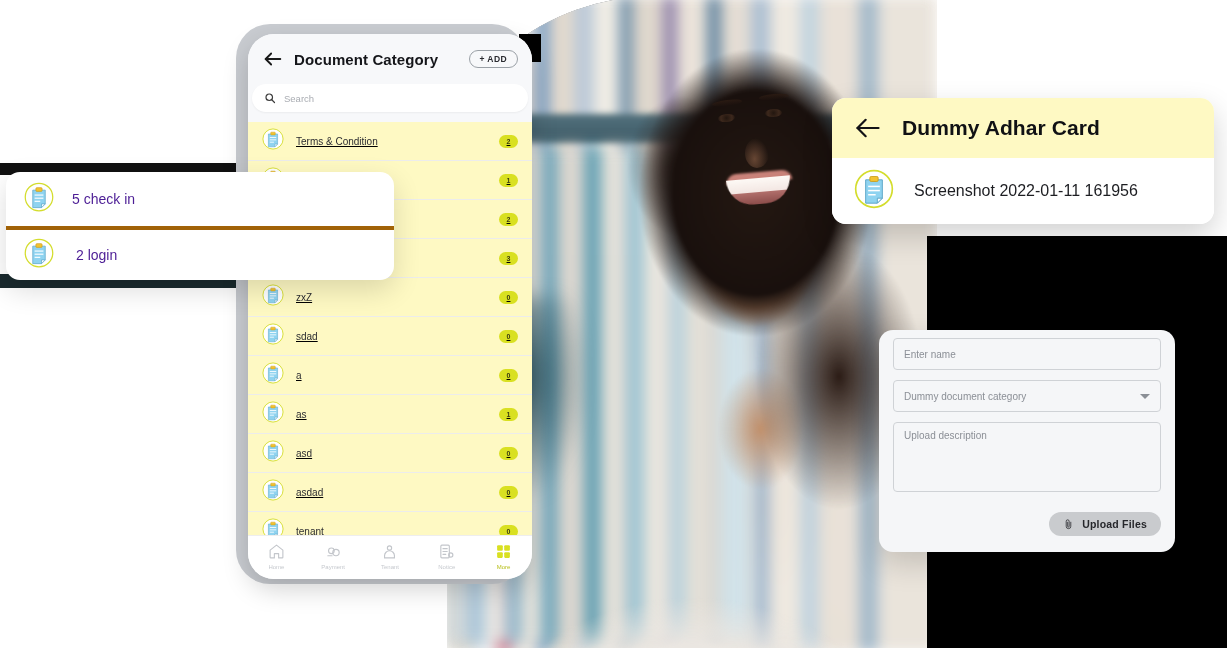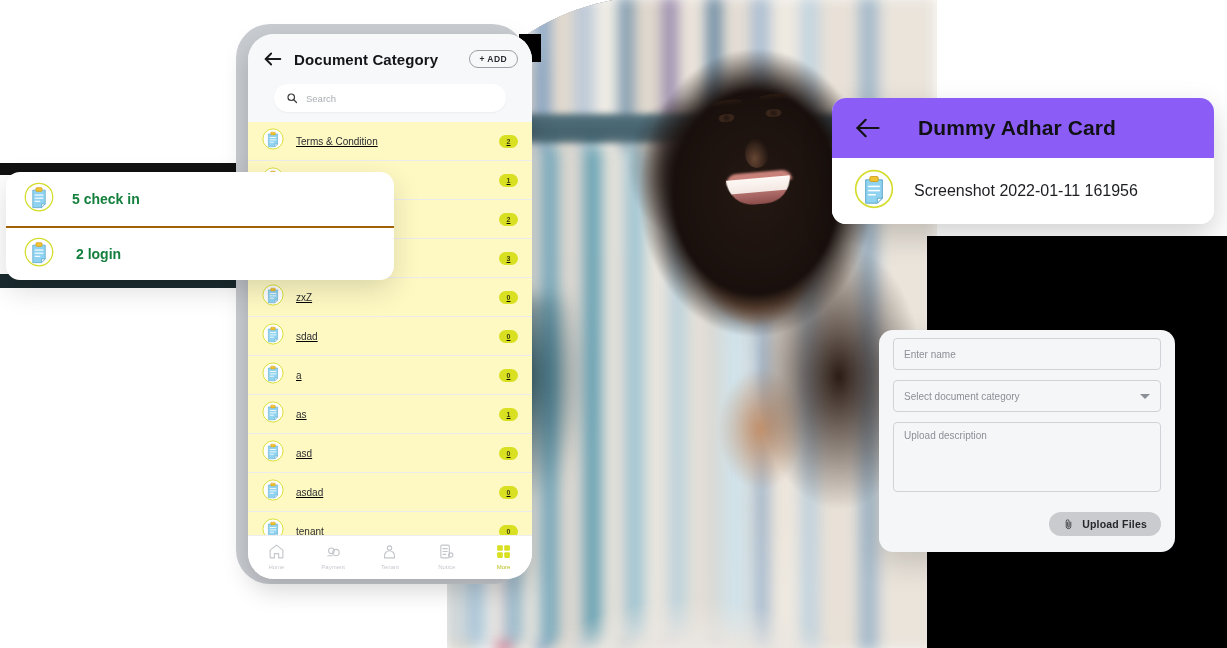--- a/index.html
+++ b/index.html
@@ -128,21 +128,21 @@
     height: 50px; background: #f7f8fa; display: flex; align-items: center;
     padding: 0 14px; gap: 10px;
   }
   .back-arrow { width: 22px; height: 22px; flex: 0 0 auto; color: #1b1b1b; }
   .ph-title { font-size: 15px; font-weight: 700; color: #15161a; letter-spacing: .1px; flex: 1; }
   .add-btn {
     border: 1px solid #9aa0a6; border-radius: 20px; padding: 3px 10px;
     font-size: 8.5px; font-weight: 700; color: #2a2b30; background: transparent;
     letter-spacing: .4px; white-space: nowrap;
   }
-  .search-wrap { padding: 0 26px 10px; background: #f7f8fa; }
+  .search-wrap { padding: 0 4px 10px; background: #f7f8fa; }
   .search-box {
     height: 28px; background: #fff; border-radius: 14px; display: flex;
     align-items: center; gap: 8px; padding: 0 12px;
     box-shadow: 0 1px 2px rgba(0,0,0,.05);
   }
   .search-box .mag { width: 12px; height: 12px; color: #3c3c3c; flex: 0 0 auto; }
   .search-ph { font-size: 9.5px; color: #a9acb2; }
 
   .list { background: #fff; }
   .row {
@@ -176,32 +176,32 @@
   .nav-item.active .nav-lbl { color: #b9c01e; }
 
   
   .left-card {
     position: absolute; left: 6px; top: 172px; width: 388px; height: 108px;
     background: #fff; border-radius: 14px;
     box-shadow: 0 10px 28px rgba(0,0,0,.14);
     overflow: hidden;
   }
   .lc-row { display: flex; align-items: center; gap: 18px; height: 54px; padding: 0 18px; }
-  .lc-row + .lc-row { border-top: 2px solid #a16207; gap: 22px; }
-  .lc-label { font-size: 14px; font-weight: 700; color: #15803d; }
+  .lc-row + .lc-row { border-top: 4px solid #a16207; gap: 22px; }
+  .lc-label { font-size: 14px; font-weight: 400; color: #4c1d95; }
 
   
   .adhar-card {
     position: absolute; left: 832px; top: 98px; width: 382px; height: 126px;
     background: #fff; border-radius: 14px; overflow: hidden;
     box-shadow: 0 12px 30px rgba(0,0,0,.18);
   }
   .ac-head {
-    height: 60px; background: #8b5cf6; display: flex; align-items: center;
-    gap: 36px; padding: 0 22px;
+    height: 60px; background: #fef9c3; display: flex; align-items: center;
+    gap: 20px; padding: 0 22px;
   }
   .ac-back { width: 28px; height: 28px; color: #131316; flex: 0 0 auto; }
   .ac-title { font-size: 21px; font-weight: 700; color: #101114; letter-spacing: .1px; }
   .ac-row { display: flex; align-items: center; gap: 20px; padding: 0 22px; height: 66px; background: #fff; }
   .ac-file { font-size: 16px; font-weight: 400; color: #1d1e22; }
 
   
   .form-card {
     position: absolute; left: 879px; top: 330px; width: 296px; height: 222px;
     background: #f5f6f8; border-radius: 14px;
@@ -519,21 +519,21 @@
       </span>
       <span class="ac-file">Screenshot 2022-01-11 161956</span>
     </div>
   </div>
 
   <div class="form-card">
     <div class="field name">
       <span>Enter name</span>
     </div>
     <div class="field select">
-      <span>Select document category</span>
+      <span>Dummy document category</span>
       <span class="caret"></span>
     </div>
     <div class="field desc">
       <span>Upload description</span>
     </div>
     <div class="upload-row">
       <div class="upload-btn">
         <svg class="clip-att" viewBox="0 0 24 28" fill="none" stroke="currentColor" stroke-width="2" stroke-linecap="round">
           <path d="M17 9v9a5 5 0 0 1-10 0V7a3.2 3.2 0 0 1 6.4 0v11a1.6 1.6 0 0 1-3.2 0V9"></path>
         </svg>

